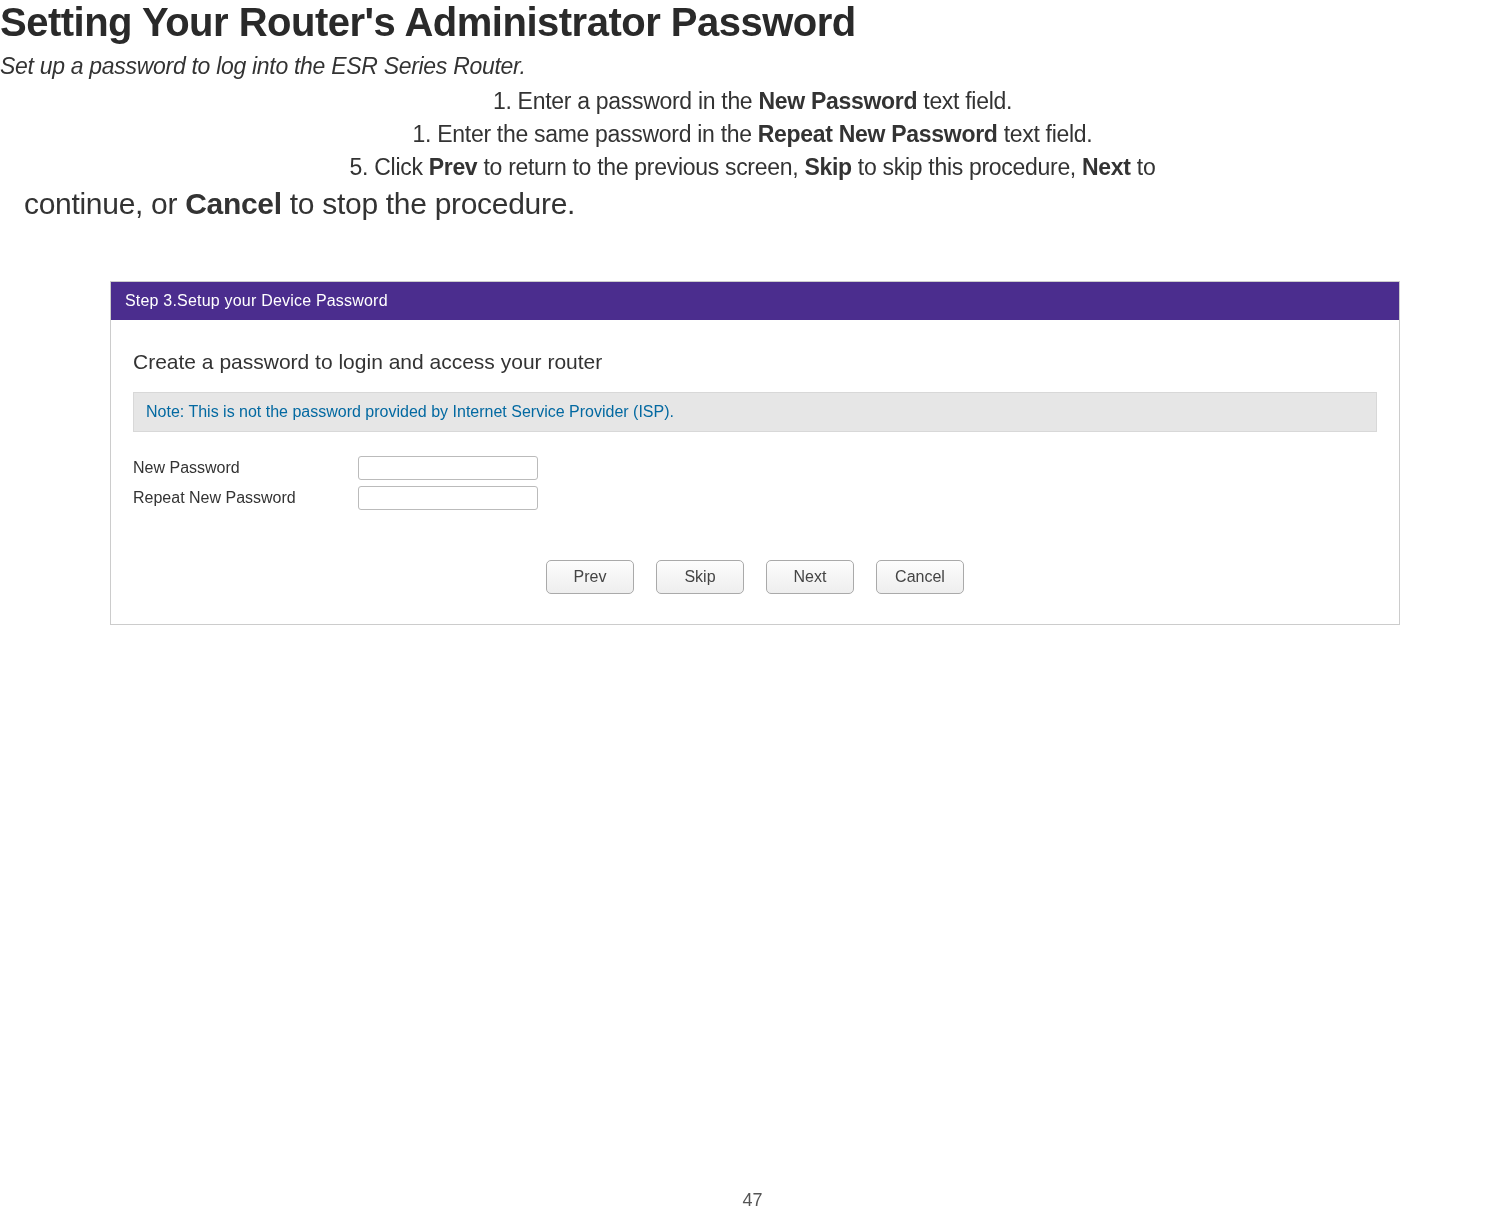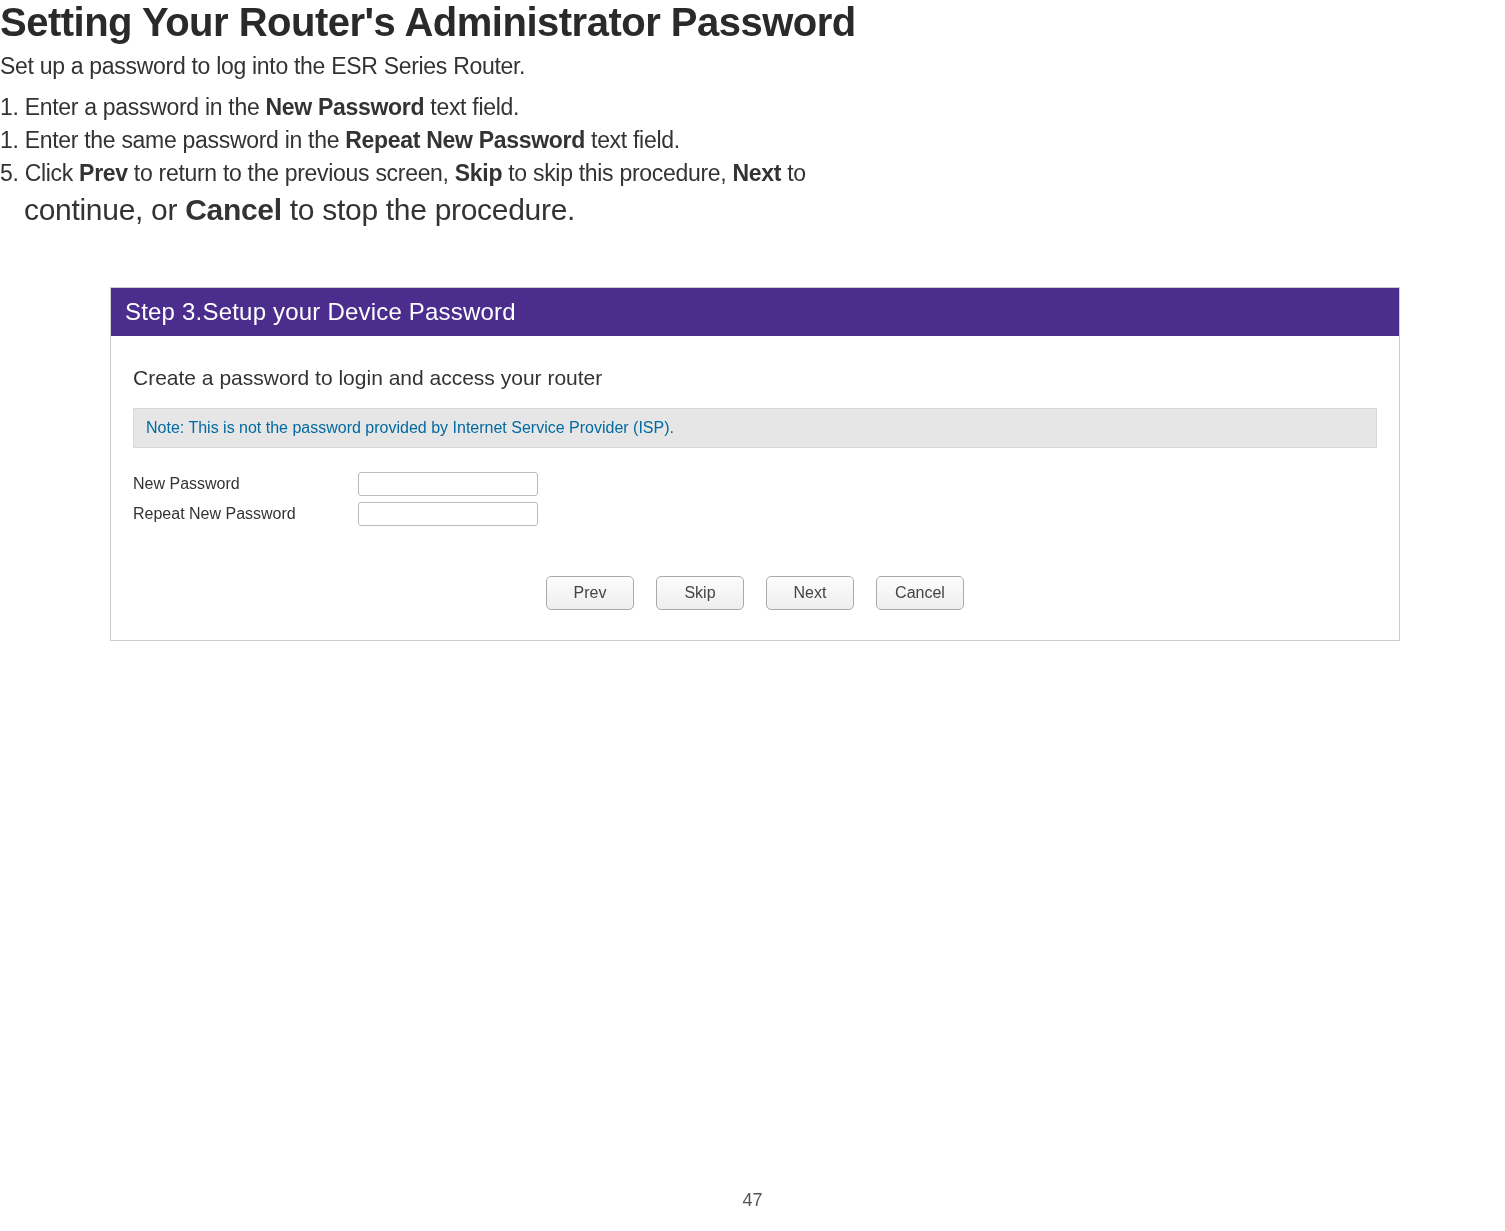--- a/index.html
+++ b/index.html
@@ -19,28 +19,30 @@
       font-size: 40px;
       font-weight: 700;
       letter-spacing: -0.5px;
       color: #2a2a2a;
       margin-bottom: 8px;
       font-stretch: condensed;
     }
     .doc-subheading {
       font-size: 23px;
       color: #333;
-      margin-bottom: 14px;
+      margin-bottom: 8px;
       letter-spacing: -0.3px;
+      font-style: italic;
     }
     .step-line {
       font-size: 23px;
       color: #333;
       margin-bottom: 6px;
       letter-spacing: -0.3px;
+      text-align: center;
     }
     .step-continue {
       font-size: 30px;
       color: #333;
       margin-left: 24px;
       margin-bottom: 6px;
       letter-spacing: -0.3px;
     }
     .bold {
       font-weight: 700;
@@ -48,21 +50,21 @@
     .wizard-panel {
       margin-top: 60px;
       margin-left: 110px;
       width: 1290px;
       border: 1px solid #ccc;
       background: #fff;
     }
     .wizard-header {
       background: #4b2d8e;
       color: #fff;
-      font-size: 24px;
+      font-size: 16px;
       padding: 10px 14px;
       letter-spacing: 0.2px;
     }
     .wizard-body {
       padding: 30px 22px 20px 22px;
     }
     .wizard-instruction {
       font-size: 21px;
       color: #333;
       margin-bottom: 18px;

